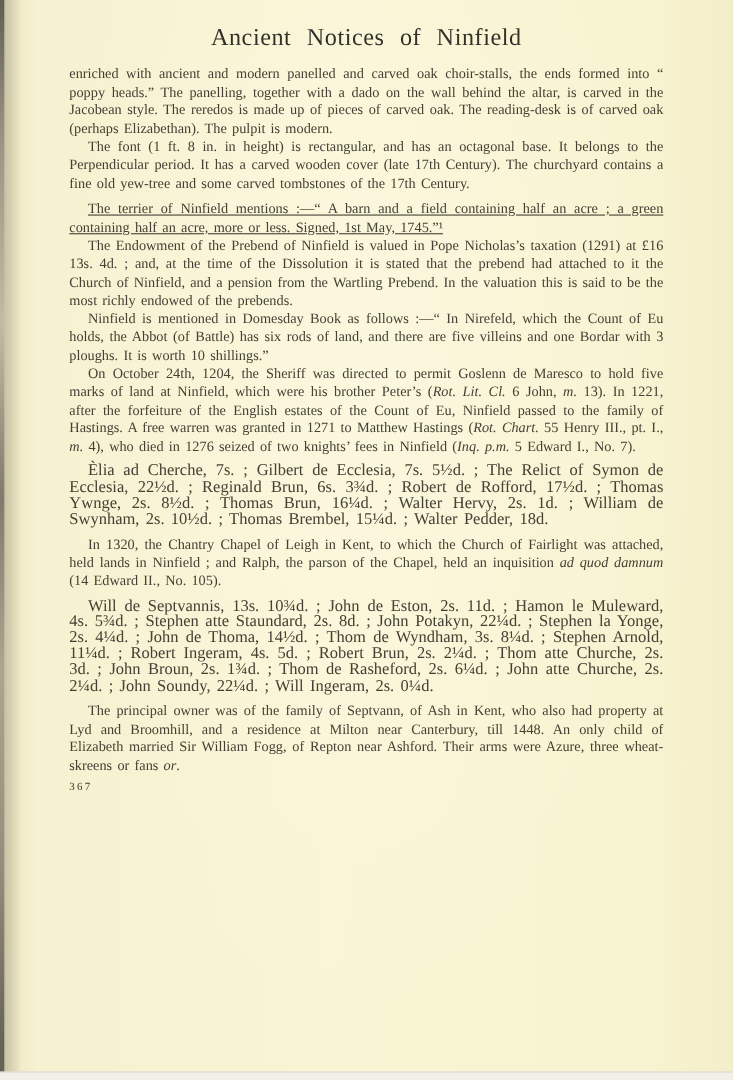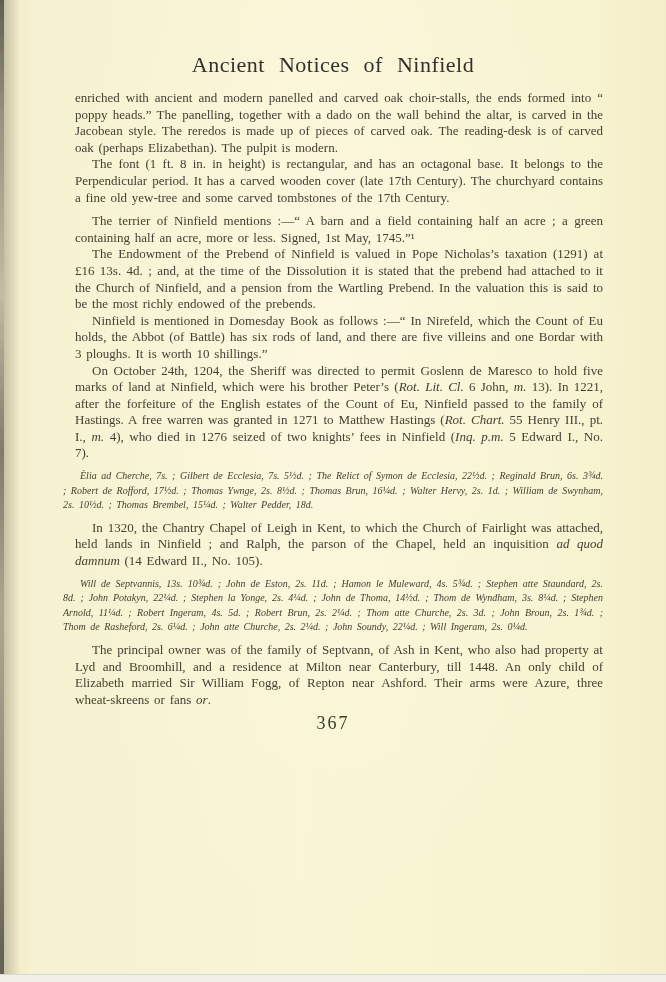--- a/index.html
+++ b/index.html
@@ -27,41 +27,41 @@
   }
   .bottom-edge {
     position: absolute; left: 0; right: 0; bottom: 0; height: 7px;
     background: #f1f0e8;
     border-top: 1px solid rgba(150,145,125,0.25);
   }
   .page-inner {
     position: absolute; left: 63px; top: 0; width: 540px;
   }
   h1.title {
-    margin: 52px 0 12px 0;
+    margin: 21px 0 12px 0;
     font-size: 22px;
     font-weight: normal;
     text-align: center;
     color: #34302a;
     letter-spacing: 0.5px;
     word-spacing: 8px;
   }
   p.blk {
     margin: 0;
     text-align: justify;
     word-spacing: 1.5px;
   }
-  p.body { font-size: 13px; line-height: 16.6px; margin-left: 12px; }
-  p.small { font-size: 10px; line-height: 14.6px; margin: 7px 0; word-spacing: 2px; font-style: italic; }
+  p.body { font-size: 13px; line-height: 16.6px; }
+  p.small { font-size: 15px; line-height: 14.6px; margin: 7px 0; word-spacing: 2px; }
   p.footnote { font-size: 11px; line-height: 15px; margin-top: 13px; word-spacing: 1px; }
   p.ind { text-indent: 17px; }
-  p.gap { margin-top: 7px; }
+  p.gap { margin-top: 7px; text-decoration: underline; }
   .page-number {
-    text-align: center;
-    font-size: 18px;
+    text-align: left;
+    font-size: 10px;
     margin-top: 5px;
     letter-spacing: 2px;
     color: #3e3a30;
   }
 </style>
 </head>
 <body>
 
 <div class="scan">
   <div class="gutter-dark"></div>

